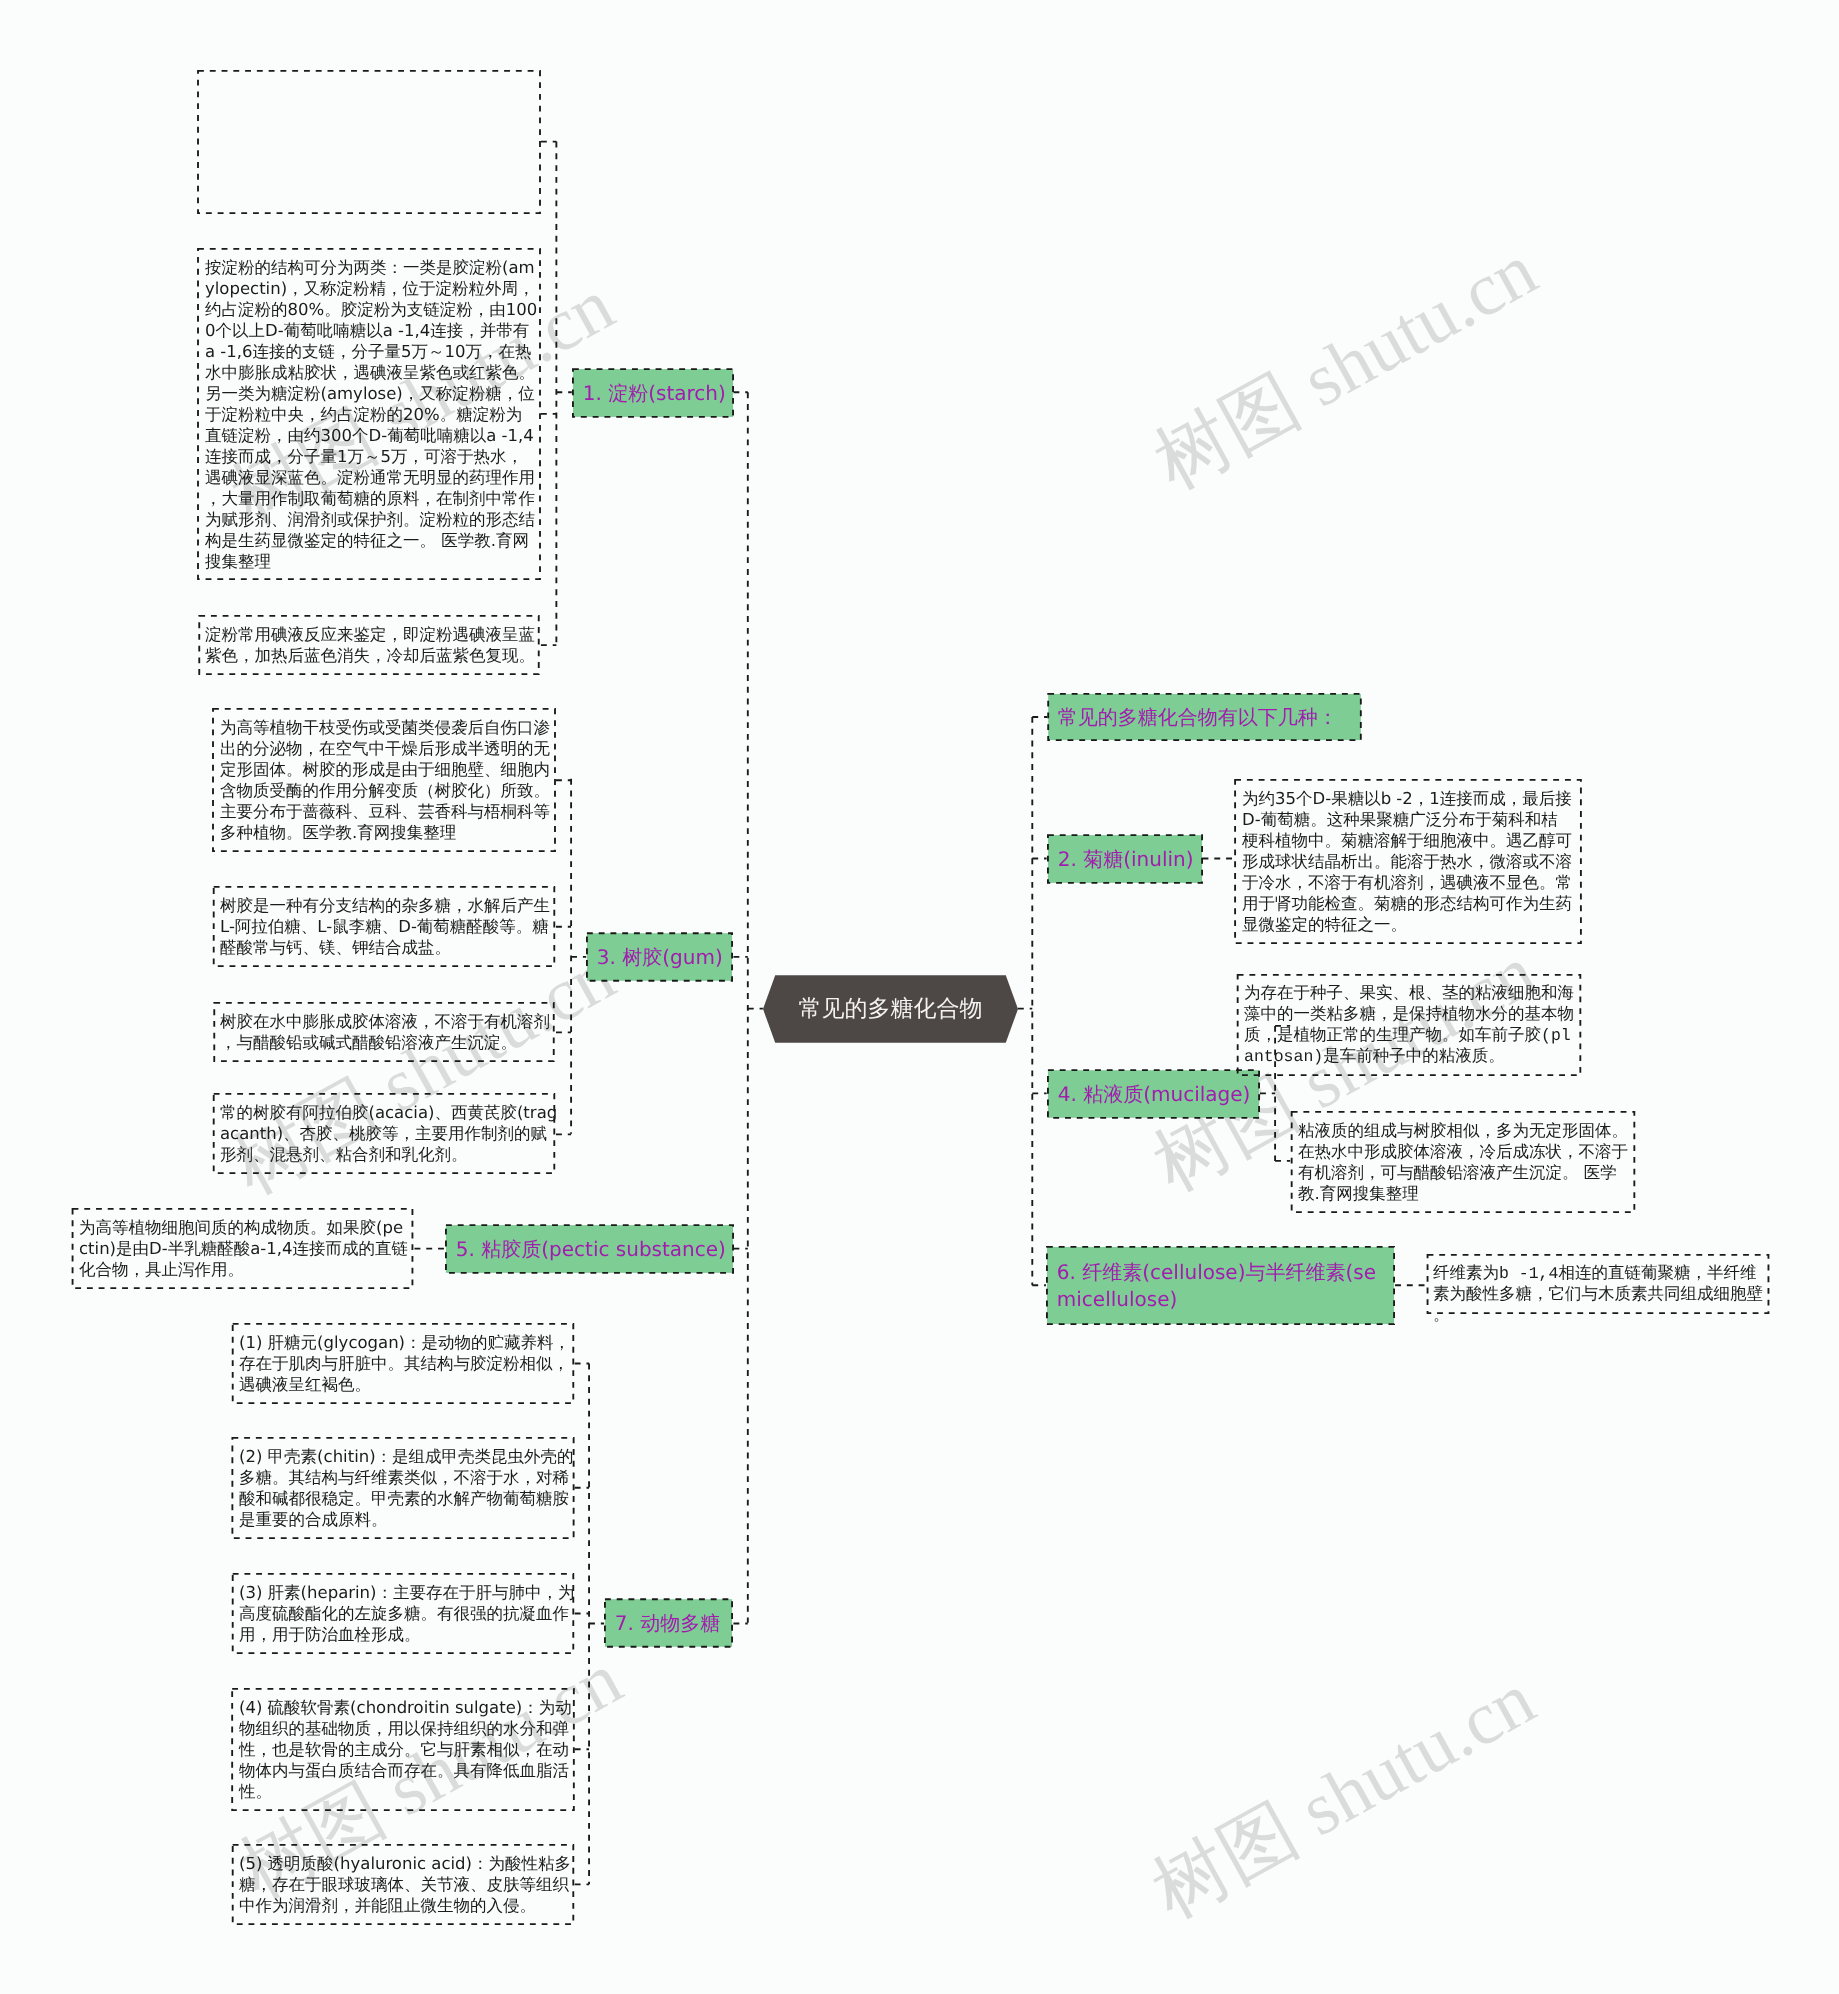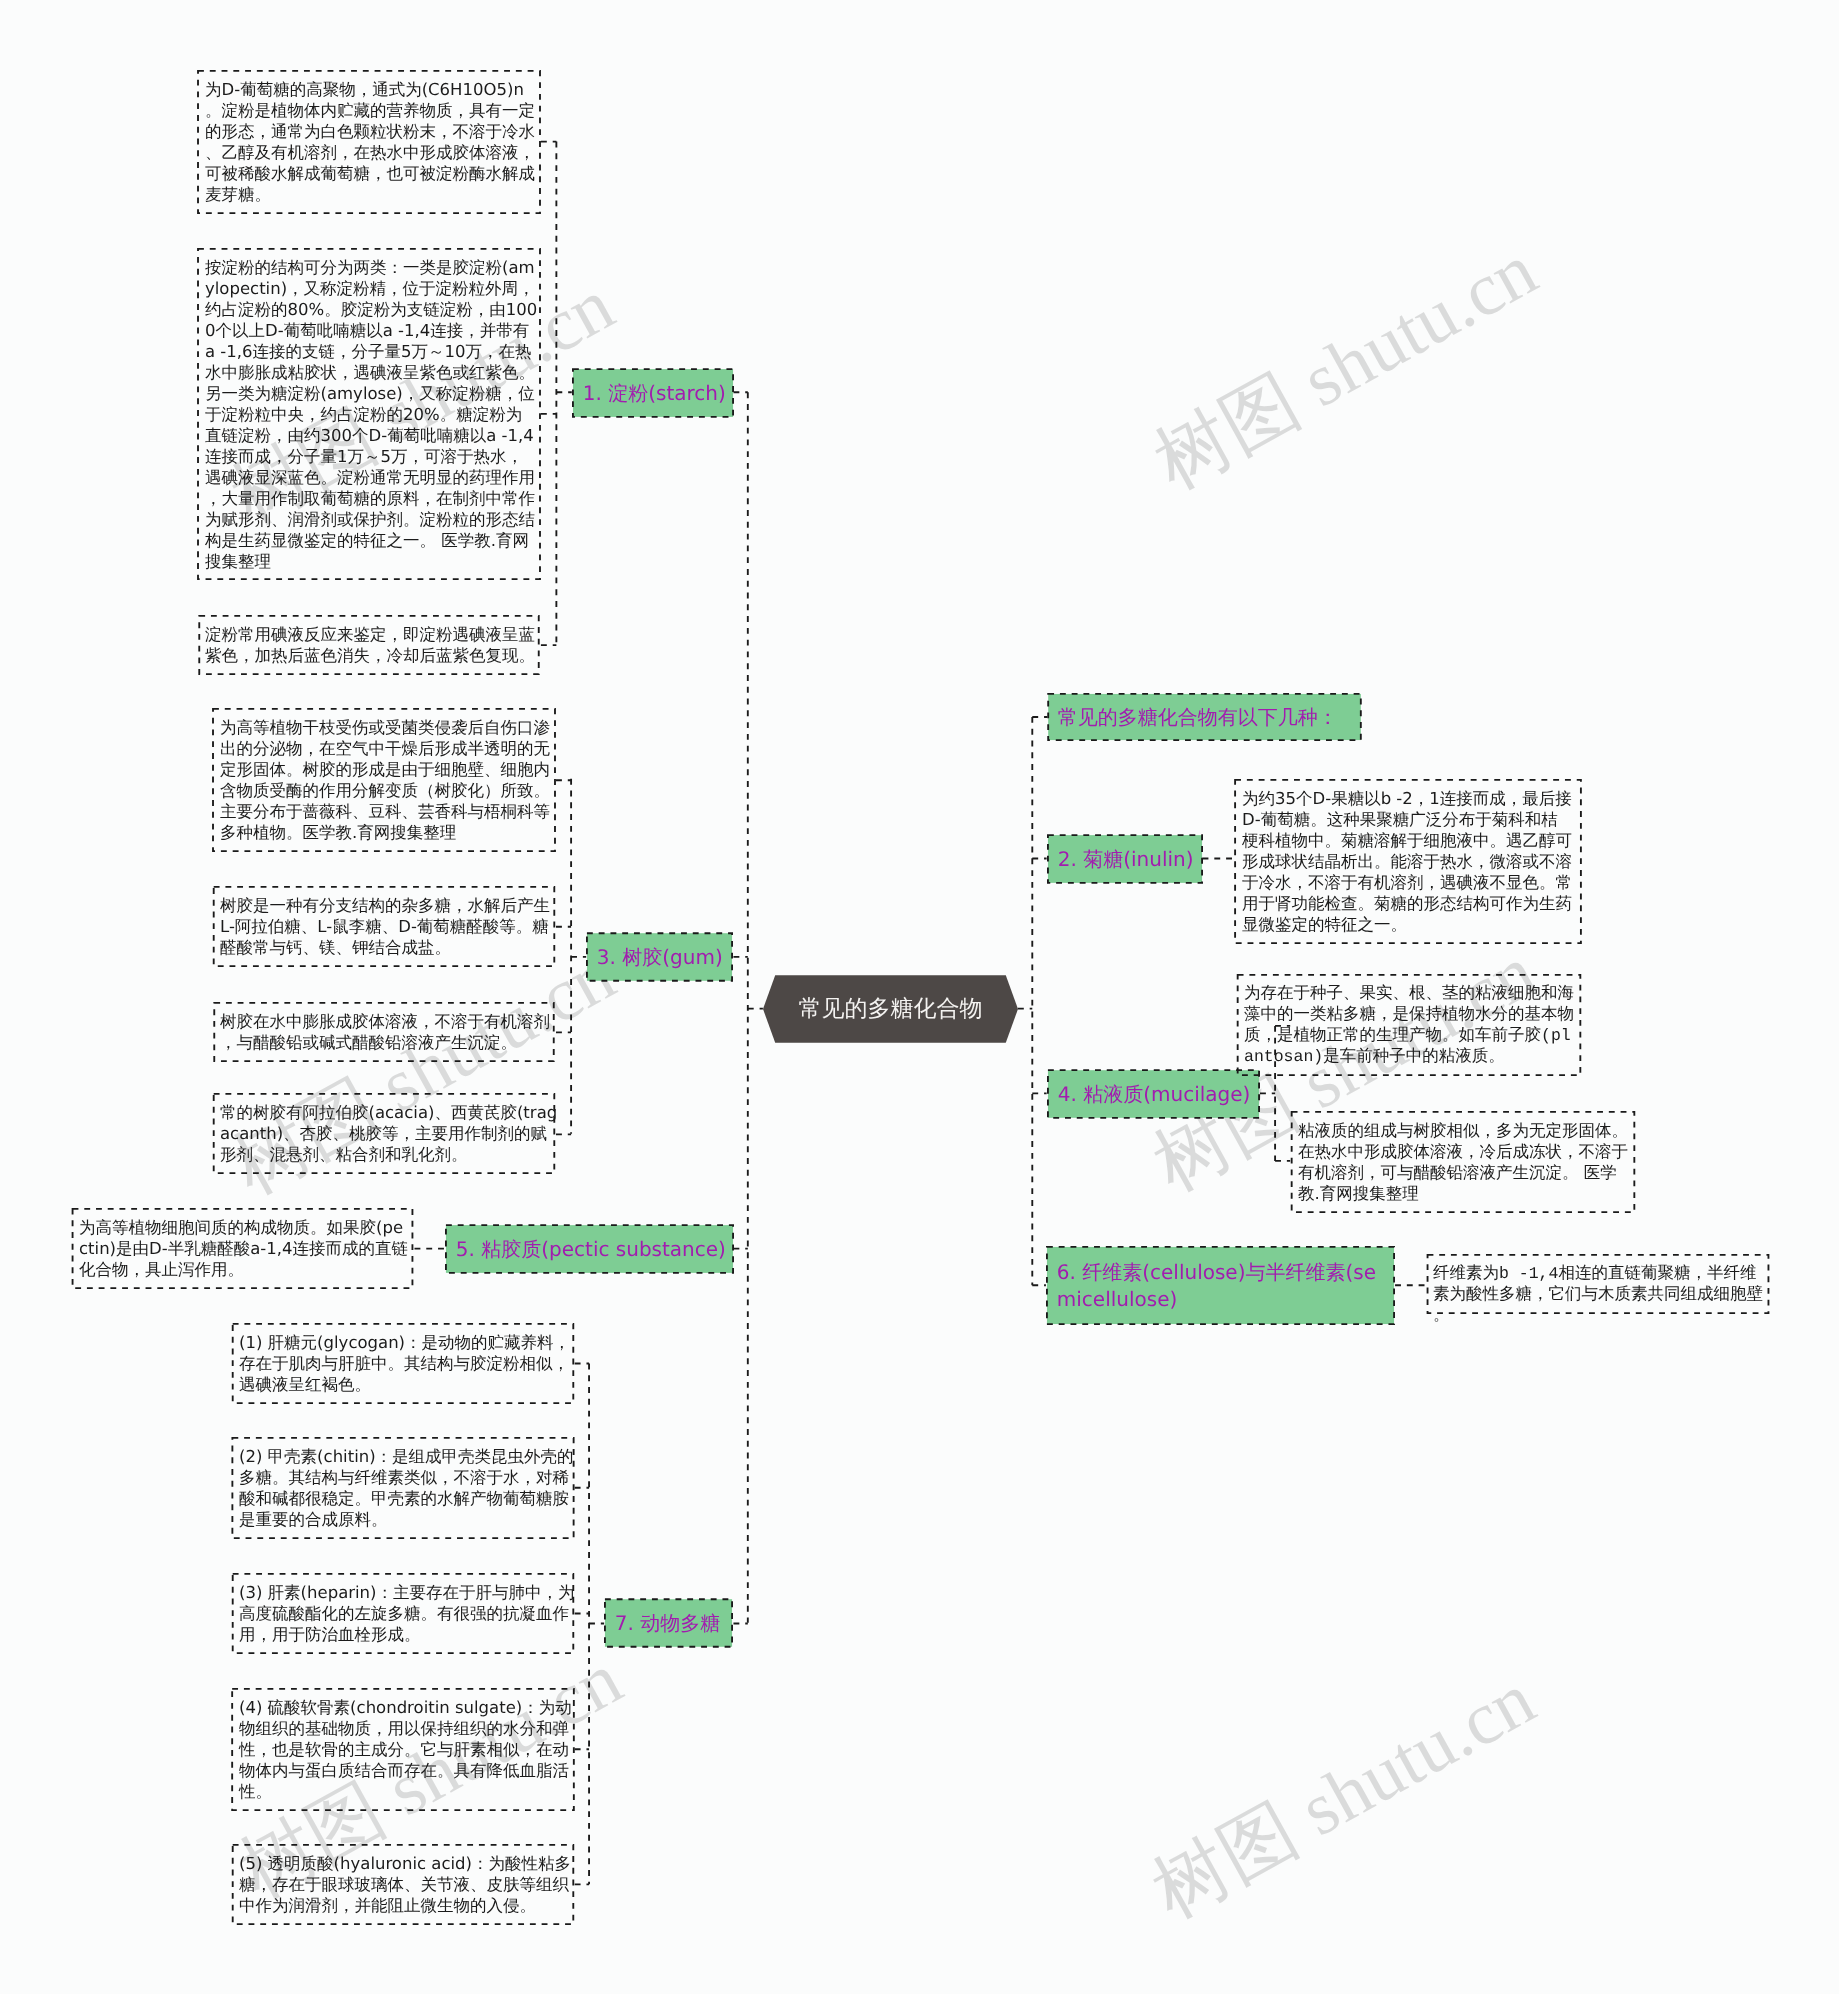--- a/index.html
+++ b/index.html
@@ -89,21 +89,20 @@
   <div class="node topic" style="left:572px;top:368px;width:162px;height:50px;">
       <svg class="bdr" width="162" height="50" viewBox="0 0 225 69">
         <rect x="1.3" y="1.3" width="222.4" height="66.4" fill="#7ecd94" stroke="#1a1a1a" stroke-width="2.6" stroke-dasharray="8.2 8.2"></rect>
       </svg>
       <span class="txt">1. 淀粉(starch)</span>
     </div>
   <div class="node desc" style="left:197px;top:70px;width:344px;height:144px;">
       <svg class="bdr" width="344" height="144" viewBox="0 0 479 200.6">
         <rect x="1.3" y="1.3" width="476.4" height="198.0" fill="none" stroke="#1a1a1a" stroke-width="2.6" stroke-dasharray="8.2 8.2"></rect>
       </svg>
-      <span class="txt" style="width:333px">为D-葡萄糖的高聚物​，通式为(C6H10O5)n​。淀粉是植物体内贮藏的营养物质​，具有一定的形态​，通常为白色颗粒状粉末​，不溶于冷水​、乙醇及有机溶剂​，在热水中形成胶体溶液​，可被稀酸水解成葡萄糖​，也可被淀粉酶水解成麦芽糖​。</span>
     </div>
   <div class="node desc" style="left:197px;top:248px;width:344px;height:332px;">
       <svg class="bdr" width="344" height="332" viewBox="0 0 479 462.5">
         <rect x="1.3" y="1.3" width="476.4" height="459.9" fill="none" stroke="#1a1a1a" stroke-width="2.6" stroke-dasharray="8.2 8.2"></rect>
       </svg>
       <span class="txt" style="width:333px">按淀粉的结构可分为两类​：一类是胶淀粉(amylopectin)​，又称淀粉精​，位于淀粉粒外周​，约占淀粉的80%​。胶淀粉为支链淀粉​，由1000个以上D-葡萄吡喃糖以a&nbsp;-1,4连接​，并带有a&nbsp;-1,6连接的支链​，分子量5万～10万​，在热水中膨胀成粘胶状​，遇碘液呈紫色或红紫色​。另一类为糖淀粉(amylose)​，又称淀粉糖​，位于淀粉粒中央​，约占淀粉的20%​。糖淀粉为直链淀粉​，由约300个D-葡萄吡喃糖以a&nbsp;-1,4连接而成​，分子量1万～5万​，可溶于热水​，遇碘液显深蓝色​。淀粉通常无明显的药理作用​，大量用作制取葡萄糖的原料​，在制剂中常作为赋形剂​、润滑剂或保护剂​。淀粉粒的形态结构是生药显微鉴定的特征之一​。 医学教.育网搜集整理</span>
     </div>
   <div class="node desc" style="left:197px;top:615px;width:344px;height:60px;">
       <svg class="bdr" width="344" height="60" viewBox="0 0 479 84.2">
         <rect x="1.3" y="1.3" width="476.4" height="81.60000000000001" fill="none" stroke="#1a1a1a" stroke-width="2.6" stroke-dasharray="8.2 8.2"></rect>

